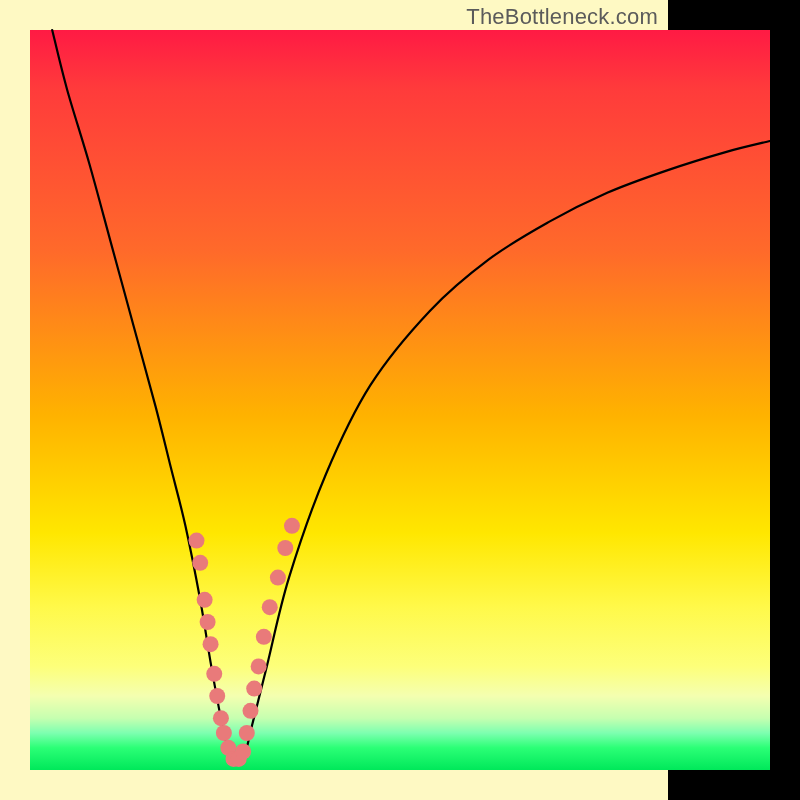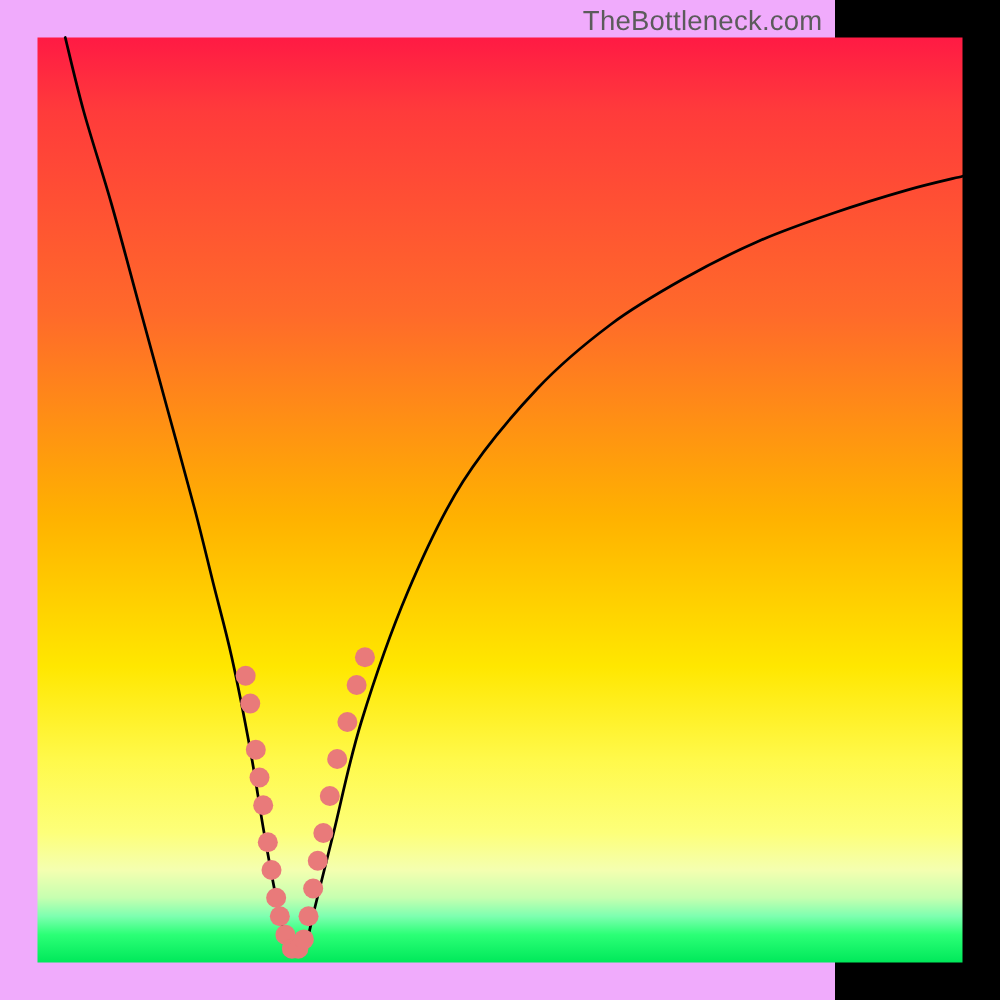--- a/index.html
+++ b/index.html
@@ -9,21 +9,21 @@
     height: 800px;
     overflow: hidden;
     background: #000;
     font-family: Arial, Helvetica, sans-serif;
   }
   .frame {
     position: absolute;
     top: 0; left: 0;
     width: 668px;
     height: 800px;
-    background: #f0abfc;
+    background: #fef9c3;
   }
   .plot-area {
     position: absolute;
     top: 30px;
     left: 30px;
     width: 740px;
     height: 740px;
     
     background: linear-gradient(
       to bottom,

